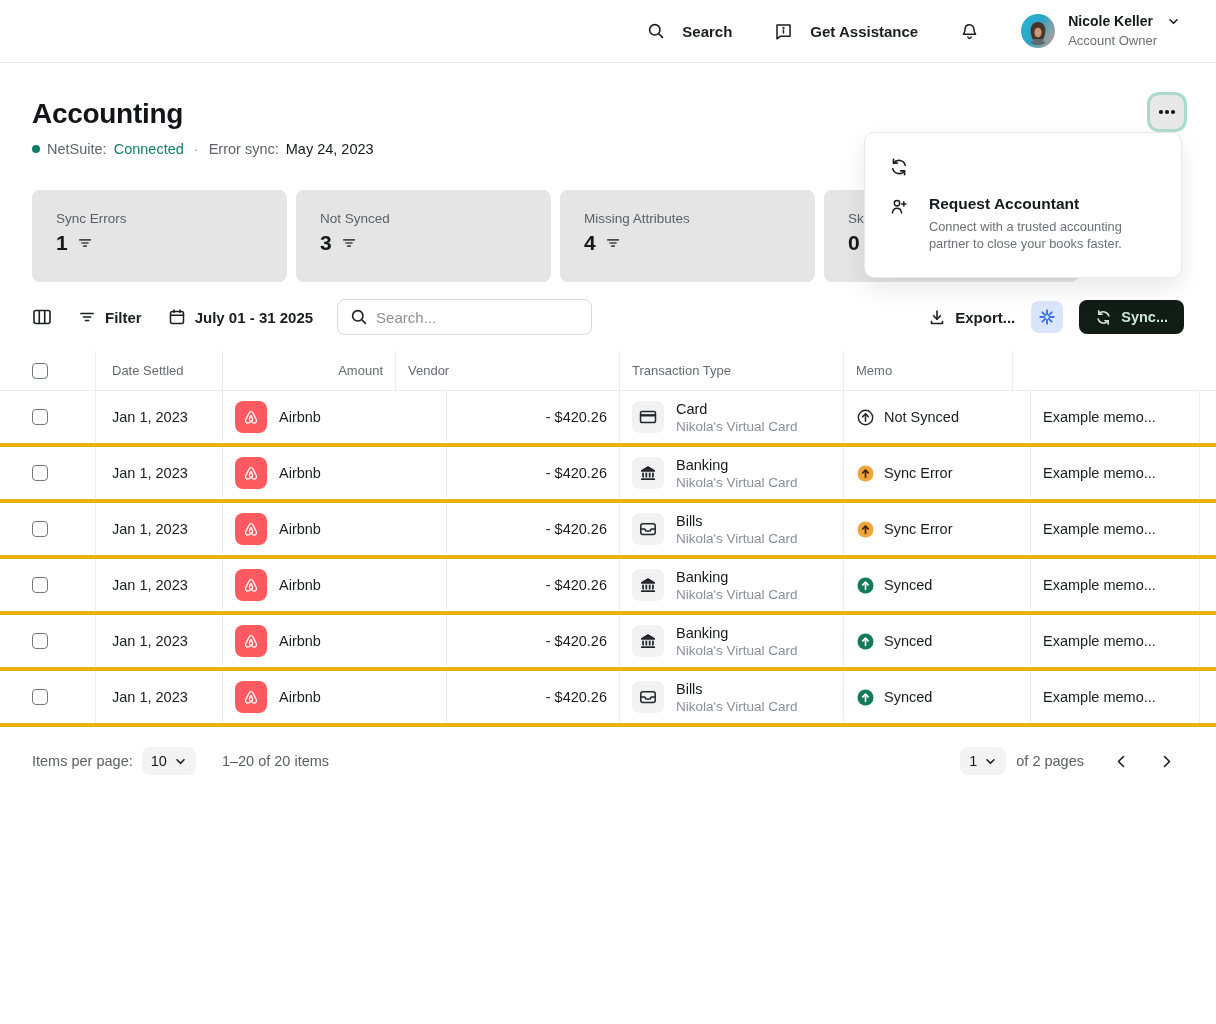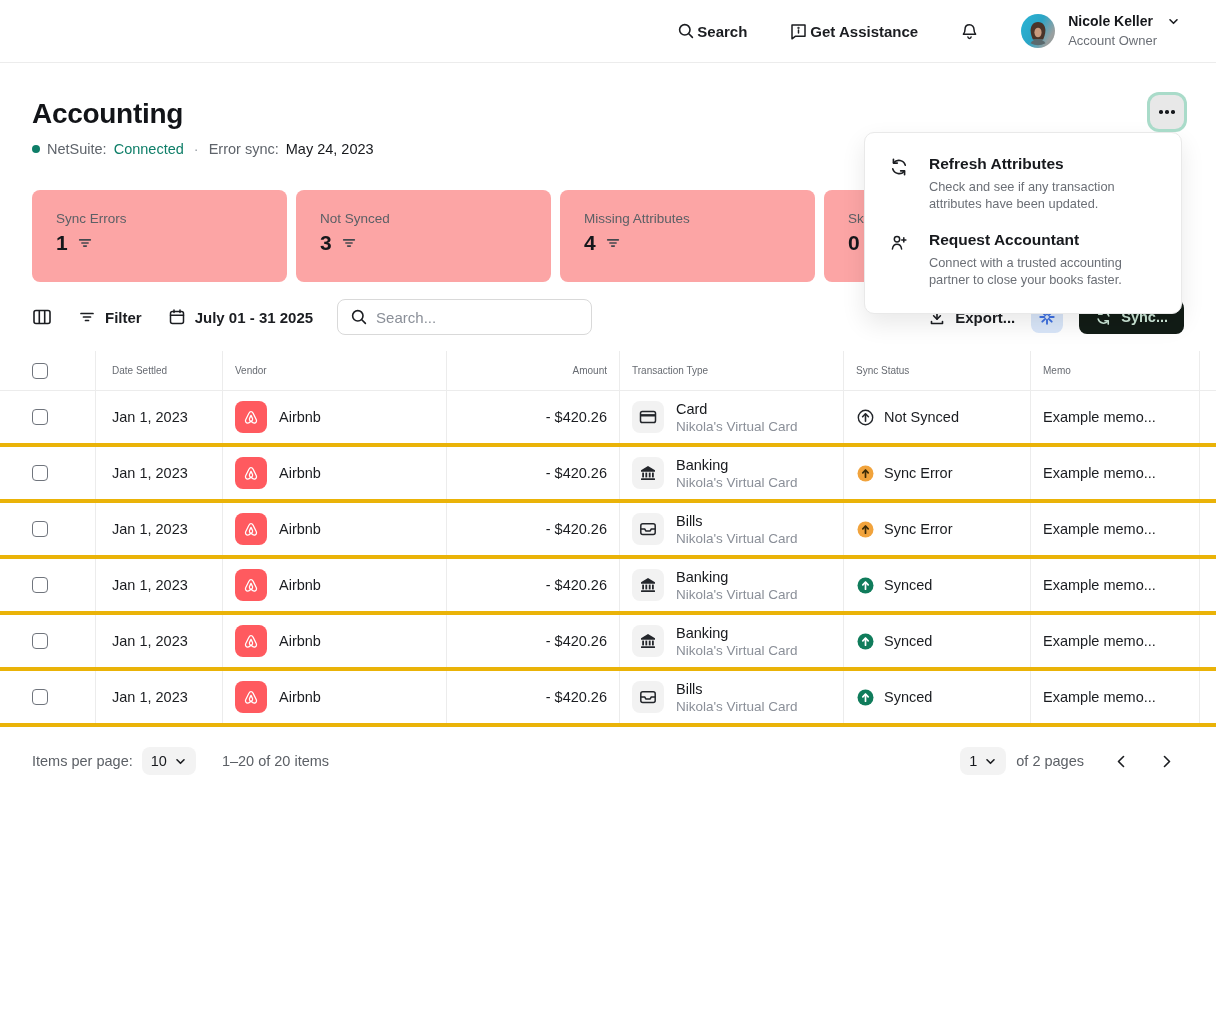--- a/index.html
+++ b/index.html
@@ -5,21 +5,21 @@
   * { box-sizing: border-box; margin: 0; padding: 0; }
   html,body { width:1216px; height:1024px; }
   body {
     font-family: "Liberation Sans", sans-serif;
     background:#ffffff; color:#191b1f; position:relative; overflow:hidden;
   }
   svg { display:block; }
 
   
   .topbar { height:63px; border-bottom:1px solid #ececec; display:flex; align-items:center; justify-content:flex-end; padding-right:36px; gap:42px; }
-  .topbar-item { display:flex; align-items:center; gap:2px; font-size:15px; font-weight:600; color:#1b1d21; cursor:pointer; }
+  .topbar-item { display:flex; align-items:center; gap:17px; font-size:15px; font-weight:600; color:#1b1d21; cursor:pointer; }
   .bell-btn { cursor:pointer; }
   .user-chip { display:flex; align-items:center; gap:13px; cursor:pointer; }
   .avatar { width:34px; height:34px; border-radius:50%; overflow:hidden; background:linear-gradient(120deg,#2ab5d6 0%,#2aa5c6 45%,#9aa0a0 80%, #8d9392 100%); flex:0 0 auto; }
   .user-meta { line-height:1.25; }
   .user-name { display:flex; align-items:center; gap:14px; font-size:14px; font-weight:700; color:#15171b; }
   .user-role { font-size:13px; color:#6b6f76; margin-top:3px; }
 
   
   .content { padding:0 32px; }
   .page-title { margin-top:35px; font-size:28px; font-weight:700; letter-spacing:-0.3px; color:#121418; }
@@ -33,21 +33,21 @@
   .more-btn { position:absolute; top:95px; right:32px; width:34px; height:34px; border-radius:9px; background:#e8e8e8; box-shadow:0 0 0 3px #a9dbc9; display:flex; align-items:center; justify-content:center; gap:2.5px; cursor:pointer; z-index:30; }
   .more-btn i { width:3.5px; height:3.5px; border-radius:50%; background:#17191d; }
   .dropdown { position:absolute; top:132px; left:864px; width:318px; background:#fff; border:1px solid #e9e9e9; border-radius:10px; box-shadow:0 10px 24px rgba(0,0,0,.09); padding:14px 0; z-index:25; }
   .menu-item { display:flex; gap:20px; padding:8px 24px 10px 24px; cursor:pointer; }
   .menu-item .mi-icon { margin-top:2px; flex:0 0 auto; }
   .mi-title { font-size:15.5px; font-weight:600; color:#17191d; }
   .mi-desc { margin-top:6px; font-size:12.8px; line-height:1.32; color:#6b6f76; max-width:252px; }
 
   
   .stats { margin-top:33px; display:flex; gap:9px; }
-  .stat-card { width:255px; height:92px; background:#fca5a5; border-radius:8px; padding:21px 24px; }
+  .stat-card { width:255px; height:92px; background:#e5e5e5; border-radius:8px; padding:21px 24px; }
   .stat-label { font-size:13.5px; color:#5c6066; }
   .stat-value-row { margin-top:5px; display:flex; align-items:center; gap:9px; }
   .stat-value { font-size:21px; font-weight:700; color:#15171b; }
   .stat-filter { cursor:pointer; }
 
   
   .toolbar { margin-top:17px; display:flex; align-items:center; height:36px; }
   .tool-btn { display:flex; align-items:center; gap:9px; font-size:15px; font-weight:600; color:#1b1d21; cursor:pointer; }
   .tool-gap { width:26px; }
   .search-box { position:relative; margin-left:24px; width:255px; height:36px; }
@@ -57,21 +57,21 @@
   .toolbar-right { margin-left:auto; display:flex; align-items:center; gap:16px; }
   .ai-btn { width:32px; height:32px; border-radius:8px; background:#d9e6f9; display:flex; align-items:center; justify-content:center; cursor:pointer; }
   .sync-btn { height:34px; padding:0 16px; border-radius:8px; background:#121c16; color:#cde8d8; display:flex; align-items:center; gap:9px; font-size:14.5px; font-weight:600; cursor:pointer; }
 
   
   .table { margin-top:16px; width:1216px; }
   .thead, .trow { display:flex; width:1216px; }
   .thead { height:40px; border-bottom:1px solid #ececec; }
   .trow { height:56px; border-bottom:4px solid #eab308; }
   .cell { display:flex; align-items:center; height:100%; border-right:1px solid #ececec; font-size:14.5px; color:#1b1d21; }
-  .hcell { color:#676b72; font-weight:400; font-size:10px; }
+  .hcell { color:#676b72; font-weight:400; font-size:13px; }
   .col-check  { width:96px;  padding-left:32px; }
   .col-date   { width:127px; padding-left:16px; }
   .col-vendor { width:224px; padding-left:12px; gap:12px; }
   .col-amount { width:173px; justify-content:flex-end; padding-right:12px; }
   .col-type   { width:224px; padding-left:12px; gap:12px; }
   .col-status { width:187px; padding-left:12px; gap:9px; }
   .col-memo   { width:169px; padding-left:12px; }
   .col-spacer { width:16px; border-right:none; }
   .checkbox { width:16px; height:16px; border:1.5px solid #70757d; border-radius:4px; background:#fff; cursor:pointer; }
   .vendor-tile { width:32px; height:32px; border-radius:8px; background:#FF5A5F; display:flex; align-items:center; justify-content:center; flex:0 0 auto; }
@@ -286,24 +286,23 @@
     </div>
   </div>
 </div>
 
 <div class="table">
   <div class="thead">
     <div class="cell col-check">
         <span class="checkbox"></span>
       </div>
     <div class="cell hcell col-date">Date Settled</div>
+    <div class="cell hcell col-amount">Amount</div>
     <div class="cell hcell col-vendor">Vendor</div>
-    <div class="cell hcell col-amount">Amount</div>
     <div class="cell hcell col-type">Transaction Type</div>
-    <div class="cell hcell col-status">Sync Status</div>
     <div class="cell hcell col-memo">Memo</div>
     <div class="cell col-spacer"></div>
   </div>
   <div id="tbody">
   <div class="trow">
     <div class="cell col-check">
           <span class="checkbox"></span>
         </div>
     <div class="cell col-date">
           <span>Jan 1, 2023</span>
@@ -650,24 +649,20 @@
 <div class="dropdown">
   <div class="menu-item">
     <span class="mi-icon">
         <svg width="20" height="20" viewBox="0 0 18 18" fill="none" stroke="#1b1d21" stroke-width="1.5" stroke-linecap="round" stroke-linejoin="round">
           <path d="M14.6 7.3A6 6 0 0 0 4.2 5.2"></path>
           <polyline points="4,2 4,5.5 7.5,5.5"></polyline>
           <path d="M3.4 10.7a6 6 0 0 0 10.4 2.1"></path>
           <polyline points="14,16 14,12.5 10.5,12.5"></polyline>
         </svg>
       </span>
-    <span>
-      <span class="mi-title" style="display:block">Refresh Attributes</span>
-      <span class="mi-desc" style="display:block">Check and see if any transaction attributes have been updated.</span>
-    </span>
   </div>
   <div class="menu-item">
     <span class="mi-icon">
         <svg width="20" height="20" viewBox="0 0 20 20" fill="none" stroke="#1b1d21" stroke-width="1.5" stroke-linecap="round" stroke-linejoin="round">
           <circle cx="8" cy="6.2" r="2.7"></circle>
           <path d="M3.4 16c.5-3.1 2.2-4.7 4.6-4.7s4.1 1.6 4.6 4.7"></path>
           <line x1="14.8" y1="4.8" x2="14.8" y2="9"></line>
           <line x1="12.7" y1="6.9" x2="16.9" y2="6.9"></line>
         </svg>
       </span>

